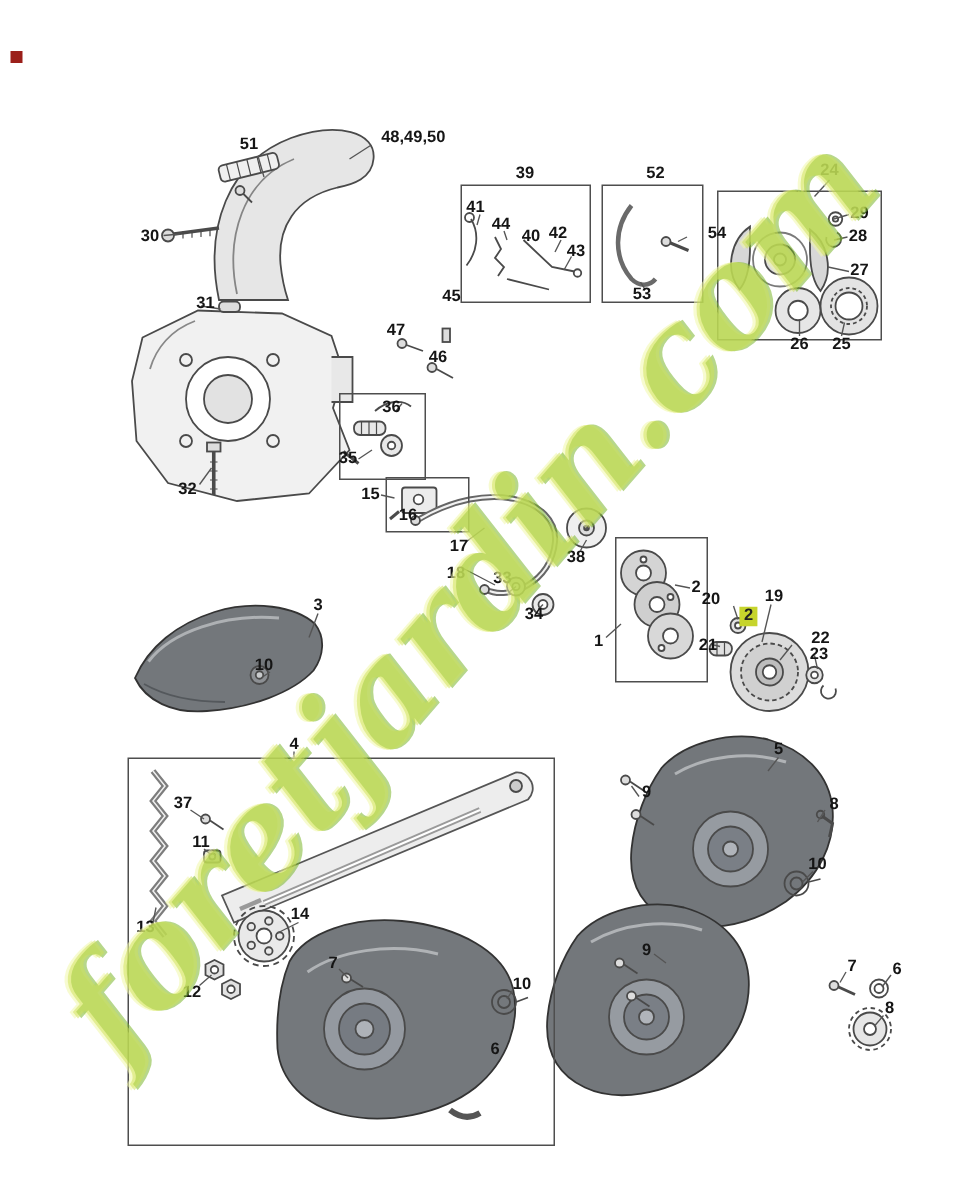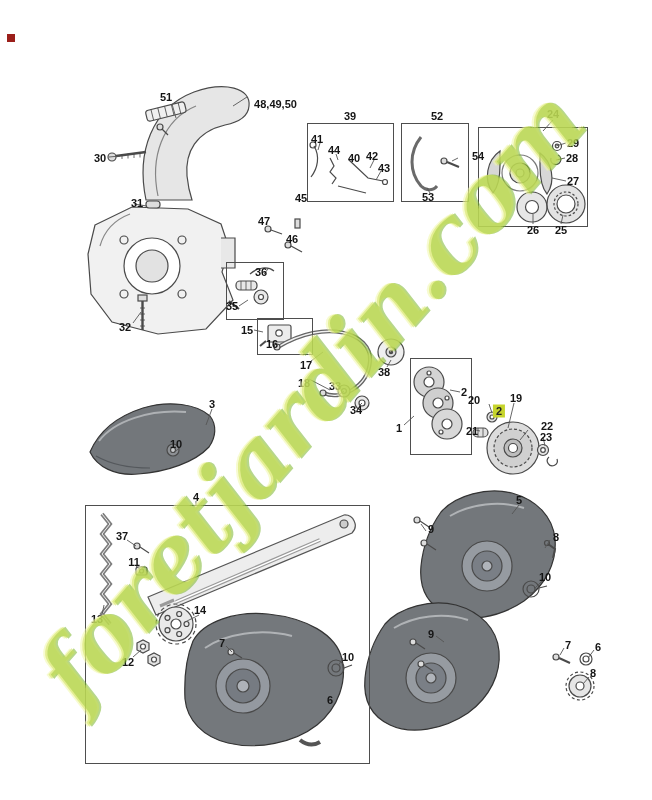--- a/index.html
+++ b/index.html
@@ -335,21 +335,21 @@
       <line x1="374" y1="160" x2="370" y2="168"></line>
       <line x1="381" y1="171" x2="376" y2="180"></line>
       <line x1="458" y1="158" x2="452" y2="161"></line>
       <line x1="430" y1="193" x2="427" y2="188"></line>
       <line x1="268" y1="269" x2="264" y2="274"></line>
       <line x1="180" y1="448" x2="174" y2="452"></line>
     </svg>
 
   <div id="label-layer">
       <div class="part-label" style="left: 166px; top: 97px;">51</div>
-      <div class="part-label" style="left: 259px; top: 104px; padding-left: 33px;">48,49,50</div>
+      <div class="part-label" style="left: 259px; top: 92px; padding-left: 33px;">48,49,50</div>
       <div class="part-label" style="left: 100px; top: 158px;">30</div>
       <div class="part-label" style="left: 109px; top: 203px; margin-left: 28px;">31</div>
       <div class="part-label" style="left: 125px; top: 327px;">32</div>
       <div class="part-label" style="left: 350px; top: 116px;">39</div>
       <div class="part-label" style="left: 317px; top: 139px;">41</div>
       <div class="part-label" style="left: 334px; top: 150px;">44</div>
       <div class="part-label" style="left: 354px; top: 158px;">40</div>
       <div class="part-label" style="left: 372px; top: 156px;">42</div>
       <div class="part-label" style="left: 384px; top: 168px;">43</div>
       <div class="part-label" style="left: 437px; top: 116px;">52</div>

